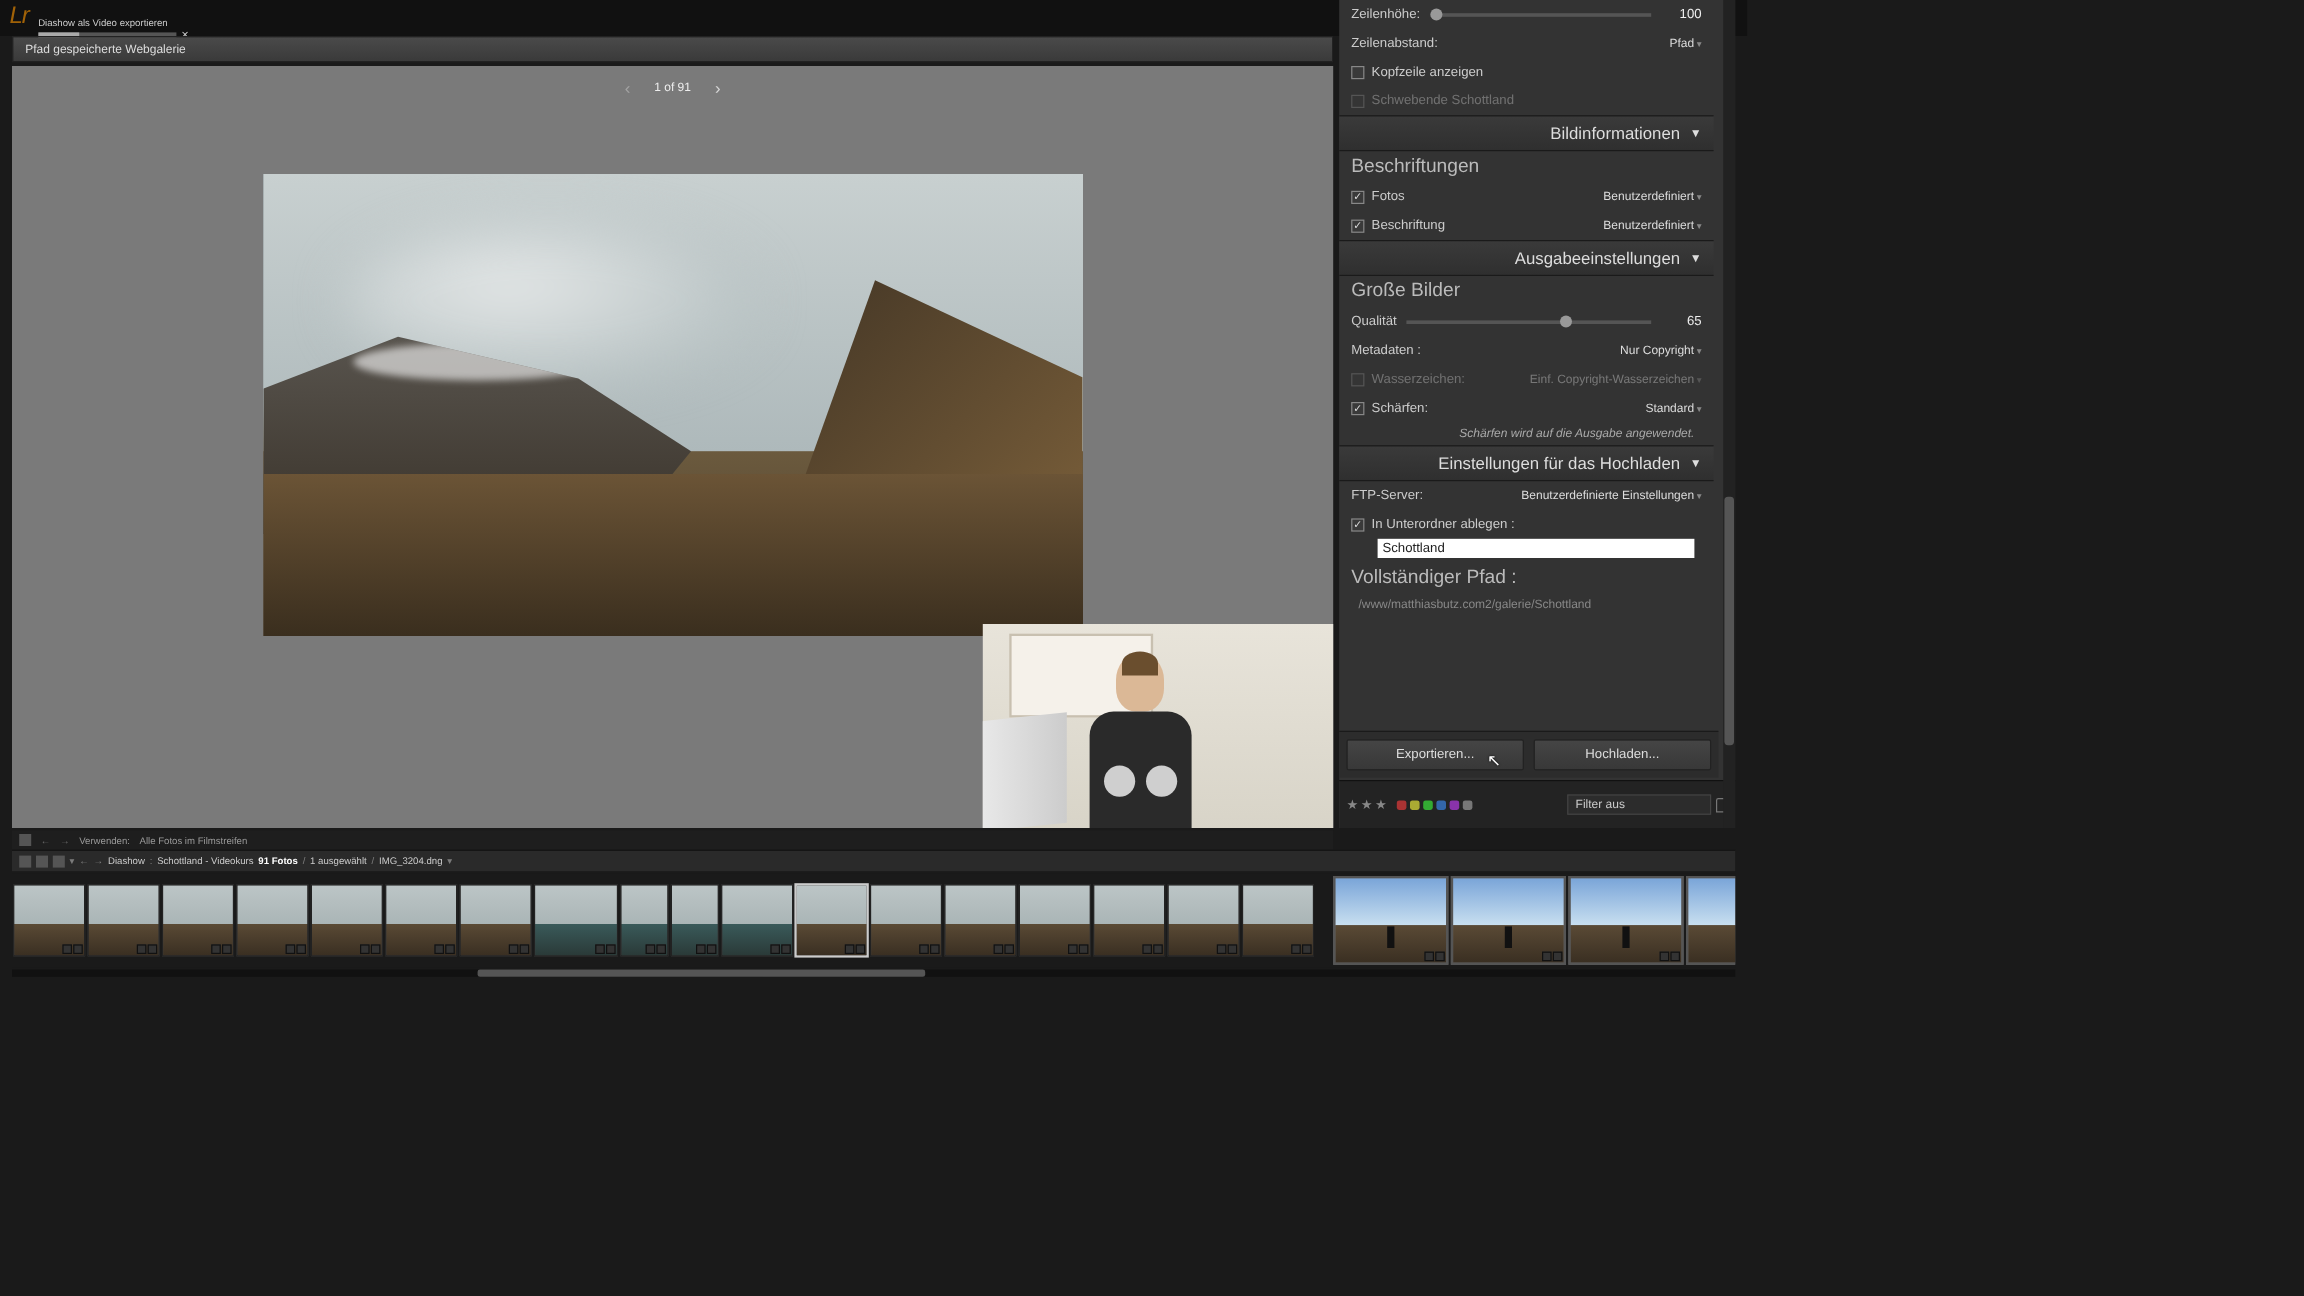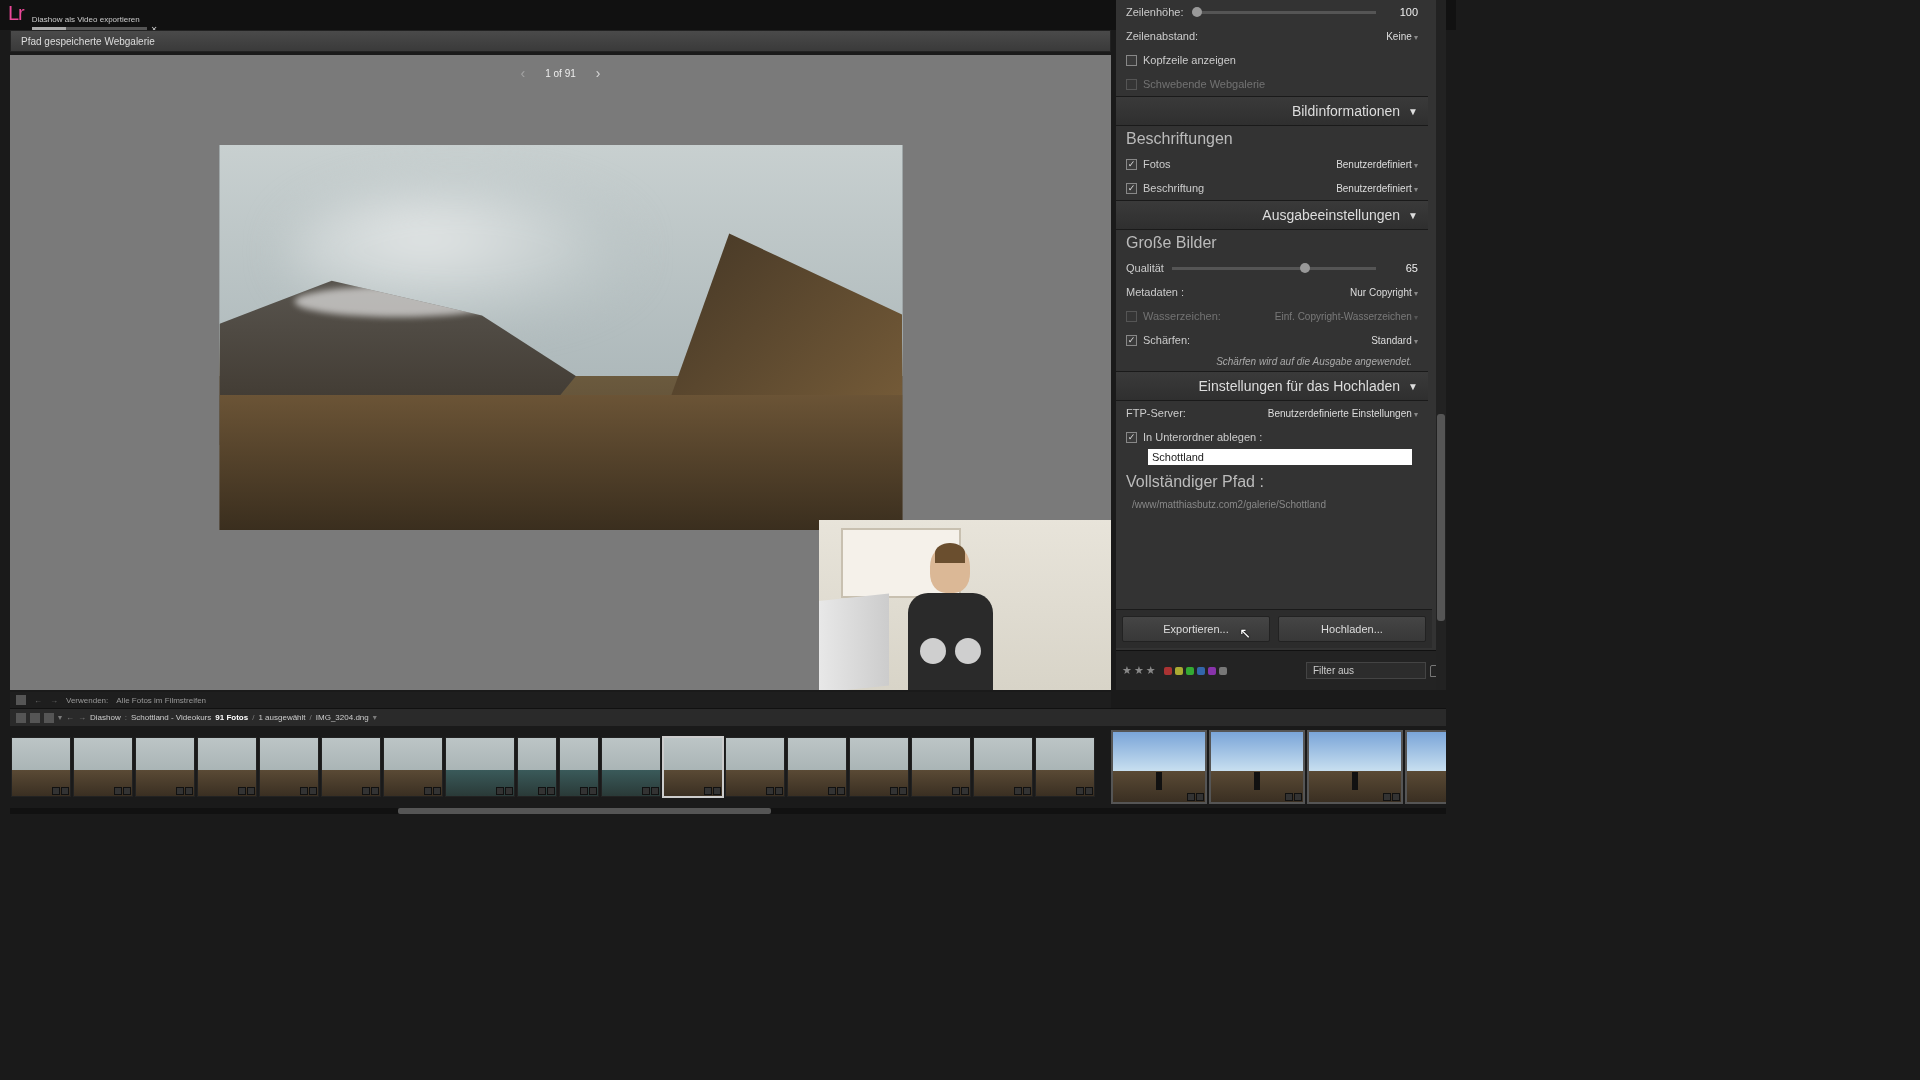--- a/index.html
+++ b/index.html
@@ -1,19 +1,19 @@
 <!DOCTYPE html>
 <html><head>
 <meta charset="utf-8">
 <style>
   * { box-sizing: border-box; margin: 0; padding: 0; }
   body { font-family: "Segoe UI", Tahoma, sans-serif; background: #1a1a1a; color: #ccc; font-size: 11px; width: 1456px; height: 818px; overflow: hidden; position: relative; }
   
   .topbar { position: absolute; top:0; left:0; right:0; height:30px; background:#111; display:flex; align-items:flex-start; }
-  .lr-logo { font-size:20px; color:#ec4899; padding:2px 8px; font-weight:300; letter-spacing:-1px; }
+  .lr-logo { font-size:20px; color:#a16207; padding:2px 8px; font-weight:300; letter-spacing:-1px;font-style:italic; }
   .export-status { font-size:8px; color:#ccc; padding:1px 0 0 0;margin-top:12px; }
   .export-bar-wrap { display:flex; align-items:center; margin-top:1px; }
   .export-bar { width:115px; height:6px; background:#555; position:relative; }
   .export-bar-fill { height:100%; width:30%; background:#aaa; }
   .export-close { font-size:8px; margin-left:4px; cursor:pointer; }
   
   .gallery-bar { position:absolute; top:30px; left:10px; right:345px; height:22px; background:linear-gradient(#4a4a4a,#3a3a3a); border:1px solid #222; display:flex; align-items:center; padding:0 10px; font-size:10px; color:#ddd; }
   
   .main-preview { position:absolute; top:55px; left:10px; right:345px; bottom:128px; background:#7a7a7a; }
   .pager { position:absolute; top:10px; left:0; right:0; display:flex; justify-content:center; align-items:center; gap:20px; color:#eee; font-size:10px; }
@@ -150,32 +150,32 @@
   <div class="panel-inner">
     <div class="row">
       <span>Zeilenhöhe:</span>
       <div class="slider">
           <div class="slider-h" style="left:3%"></div>
         </div>
       <span class="val">100</span>
     </div>
     <div class="row">
       <span>Zeilenabstand:</span>
-      <span class="dd">Keine</span>
+      <span class="dd">Pfad</span>
     </div>
     <div class="row">
       <span style="display:flex;align-items:center;">
           <span class="chk"></span>
           <span>Kopfzeile anzeigen</span>
         </span>
     </div>
     <div class="row dim">
       <span style="display:flex;align-items:center;">
           <span class="chk"></span>
-          <span>Schwebende Webgalerie</span>
+          <span>Schwebende Schottland</span>
         </span>
     </div>
 
     <div class="phead">
         <span>Bildinformationen</span>
         <span class="tri">▼</span>
       </div>
     <div class="sub">Beschriftungen</div>
     <div class="row">
       <span style="display:flex;align-items:center;">

